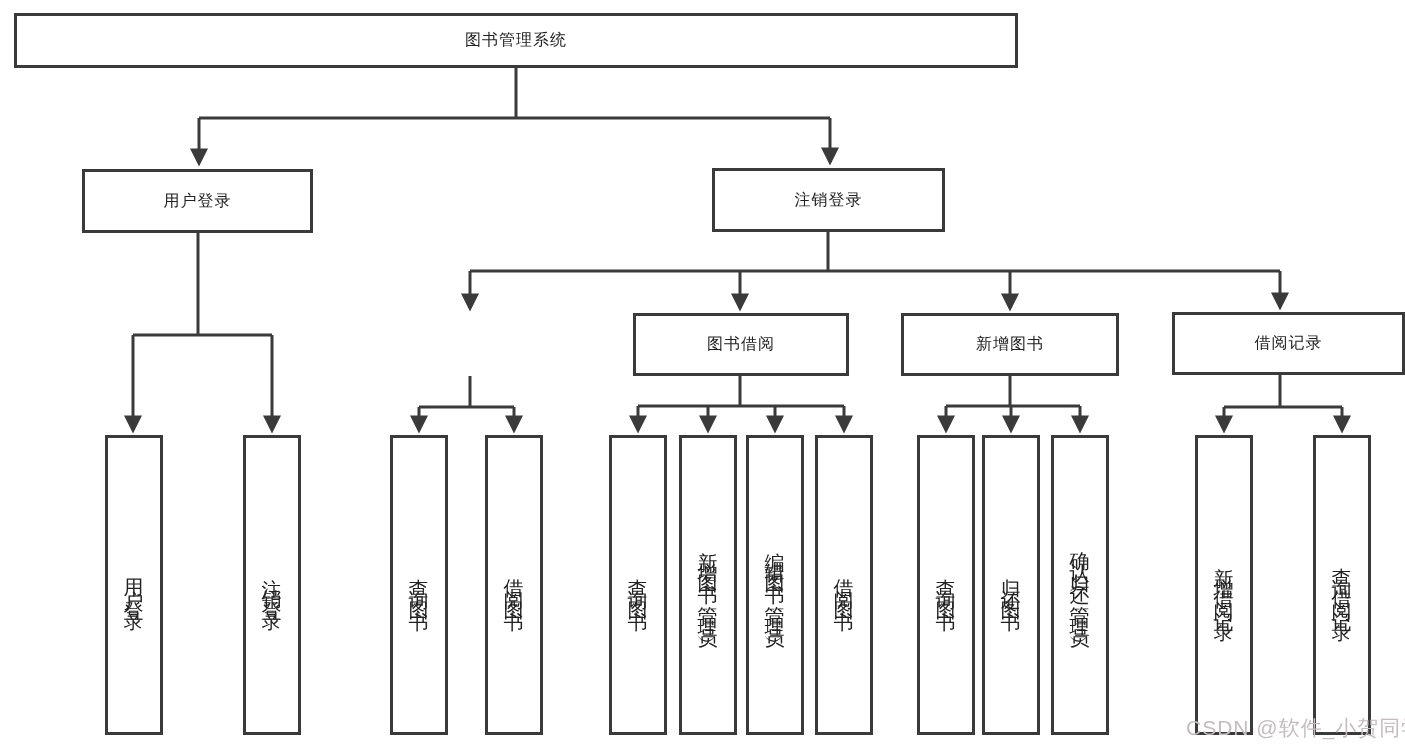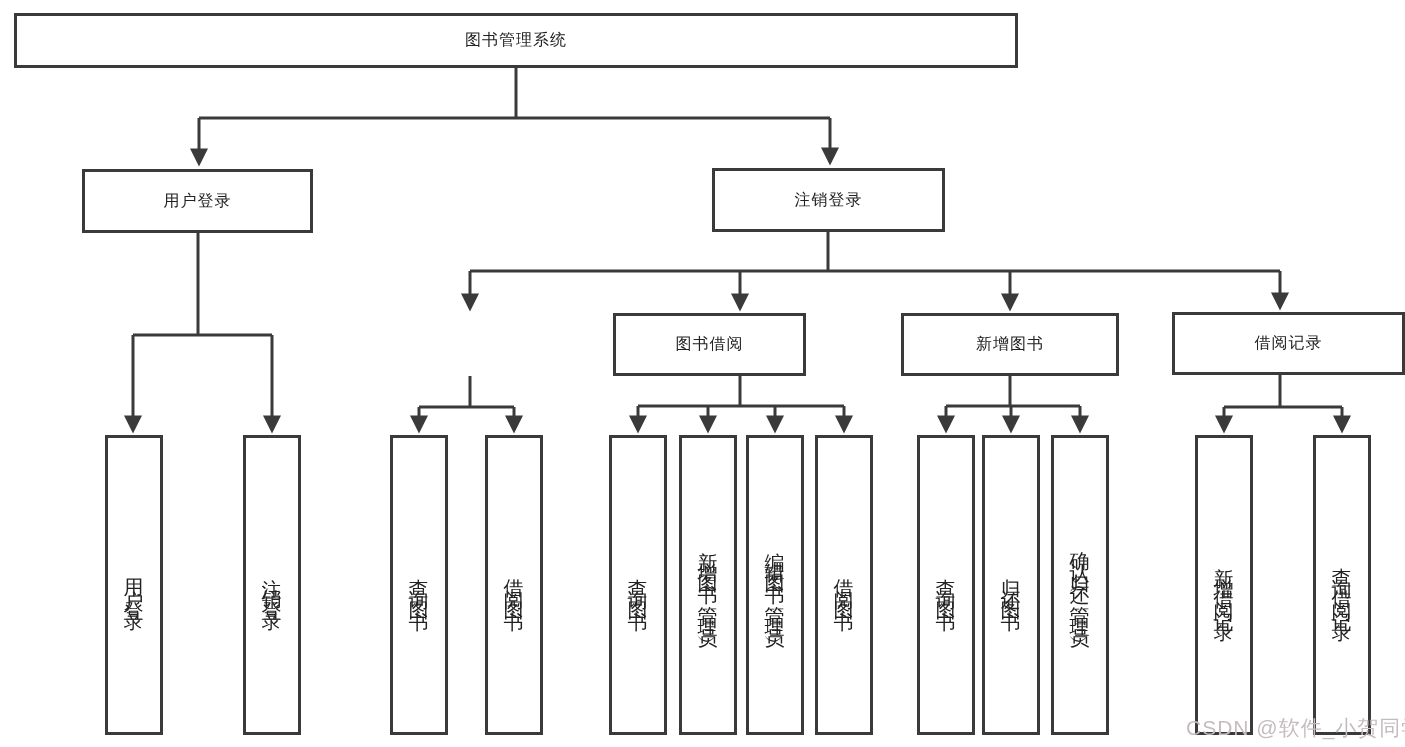--- a/index.html
+++ b/index.html
@@ -29,21 +29,21 @@
     justify-content: center;
     font-size: 16px;
     letter-spacing: 1px;
     color: #222222;
     text-align: center;
   }
   .node.root   { left: 14px;  top: 13px;  width: 1004px; height: 55px; }
   .node.lvl2a  { left: 82px;  top: 169px; width: 231px;  height: 64px; }
   .node.lvl2b  { left: 712px; top: 168px; width: 233px;  height: 64px; }
   .node.lvl3a  { left: 364px; top: 313px; width: 215px;  height: 63px; }
-  .node.lvl3b  { left: 613px; top: 313px; width: 193px;  height: 63px; }
+  .node.lvl3b  { left: 633px; top: 313px; width: 216px;  height: 63px; }
   .node.lvl3c  { left: 901px; top: 313px; width: 218px;  height: 63px; }
   .node.lvl3d  { left: 1172px; top: 312px; width: 233px; height: 63px; }
   .leaf {
     position: absolute;
     top: 435px;
     width: 58px;
     height: 300px;
     background: #ffffff;
     border: 3px solid #3a3a3a;
     display: flex;

